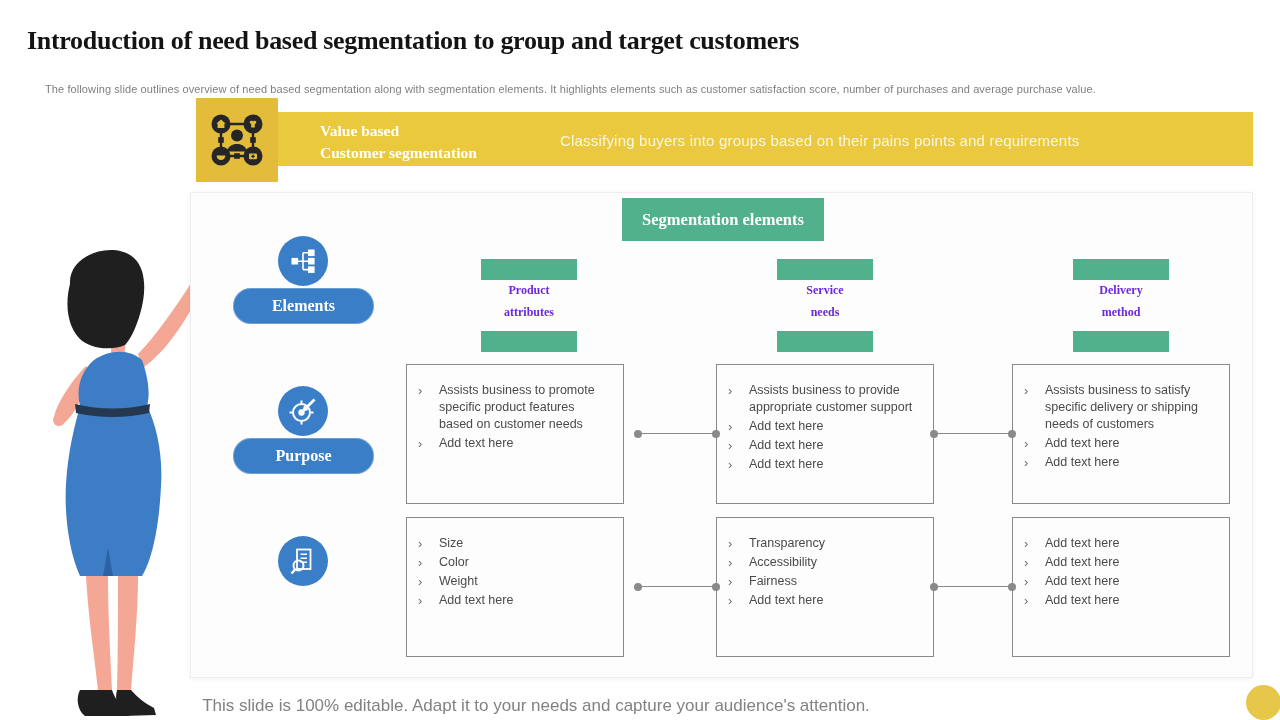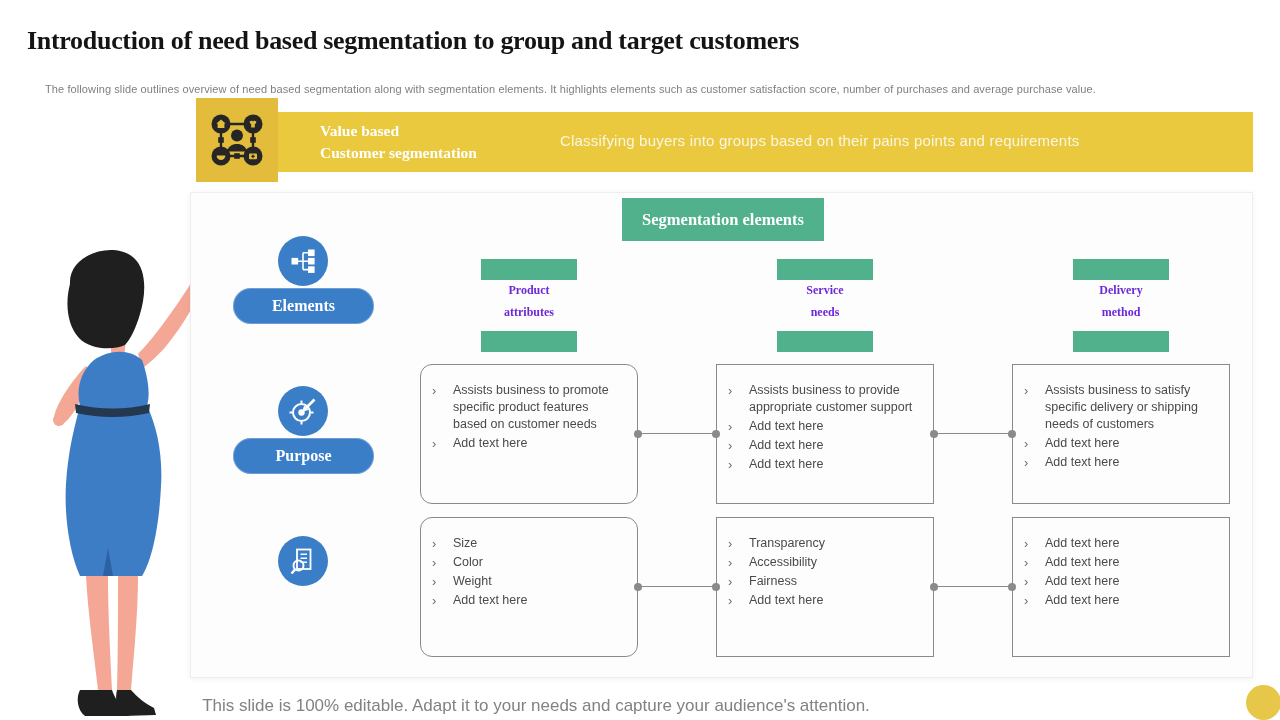--- a/index.html
+++ b/index.html
@@ -23,21 +23,21 @@
     position:absolute;left:28px;top:66px;margin:17px;
     font-size:11px;color:#7f7f7f;letter-spacing:0.1px;
   }
 
   
   .banner-icon-box{
     position:absolute;left:196px;top:98px;width:82px;height:84px;
     background:#e3bc3b;display:flex;align-items:center;justify-content:center;
   }
   .banner-bar{
-    position:absolute;left:278px;top:112px;width:975px;height:60px;
+    position:absolute;left:278px;top:112px;width:975px;height:54px;
     background:#eac93f;
   }
   .banner-heading{
     position:absolute;left:42px;top:8px;
     font-family:"Liberation Serif", serif;font-weight:bold;
     font-size:15.5px;line-height:22px;color:#ffffff;
   }
   .banner-heading span{display:block;}
   .banner-desc{
     position:absolute;left:282px;top:20px;
@@ -88,21 +88,21 @@
   .c3 .col-bar{left:882px;} .c3 .col-title{left:860px;}
   .bar-top{top:66px;} .bar-bottom{top:138px;}
 
   
   .tbox{
     position:absolute;width:218px;height:140px;box-sizing:border-box;
     background:#fdfdfd;border:1px solid #8a8a8a;
     padding:17px 8px 6px 10px;overflow:hidden;
   }
   .row-purpose{top:171px;} .row-example{top:324px;}
-  .bx1{left:229px;border-radius:12px;} .bx2{left:525px;} .bx3{left:821px;}
+  .bx1{left:215px;} .bx2{left:525px;} .bx3{left:821px;}
   .tbox ul{margin:0;padding:0;list-style:none;}
   .tbox li{
     position:relative;padding-left:22px;margin:0 0 2px 0;
     font-size:12.5px;line-height:17px;color:#4a4a4a;max-width:172px;
   }
   .tbox li::before{
     content:attr(data-marker);
     position:absolute;left:1px;top:0;color:#6b6b6b;font-size:13px;
   }
 

